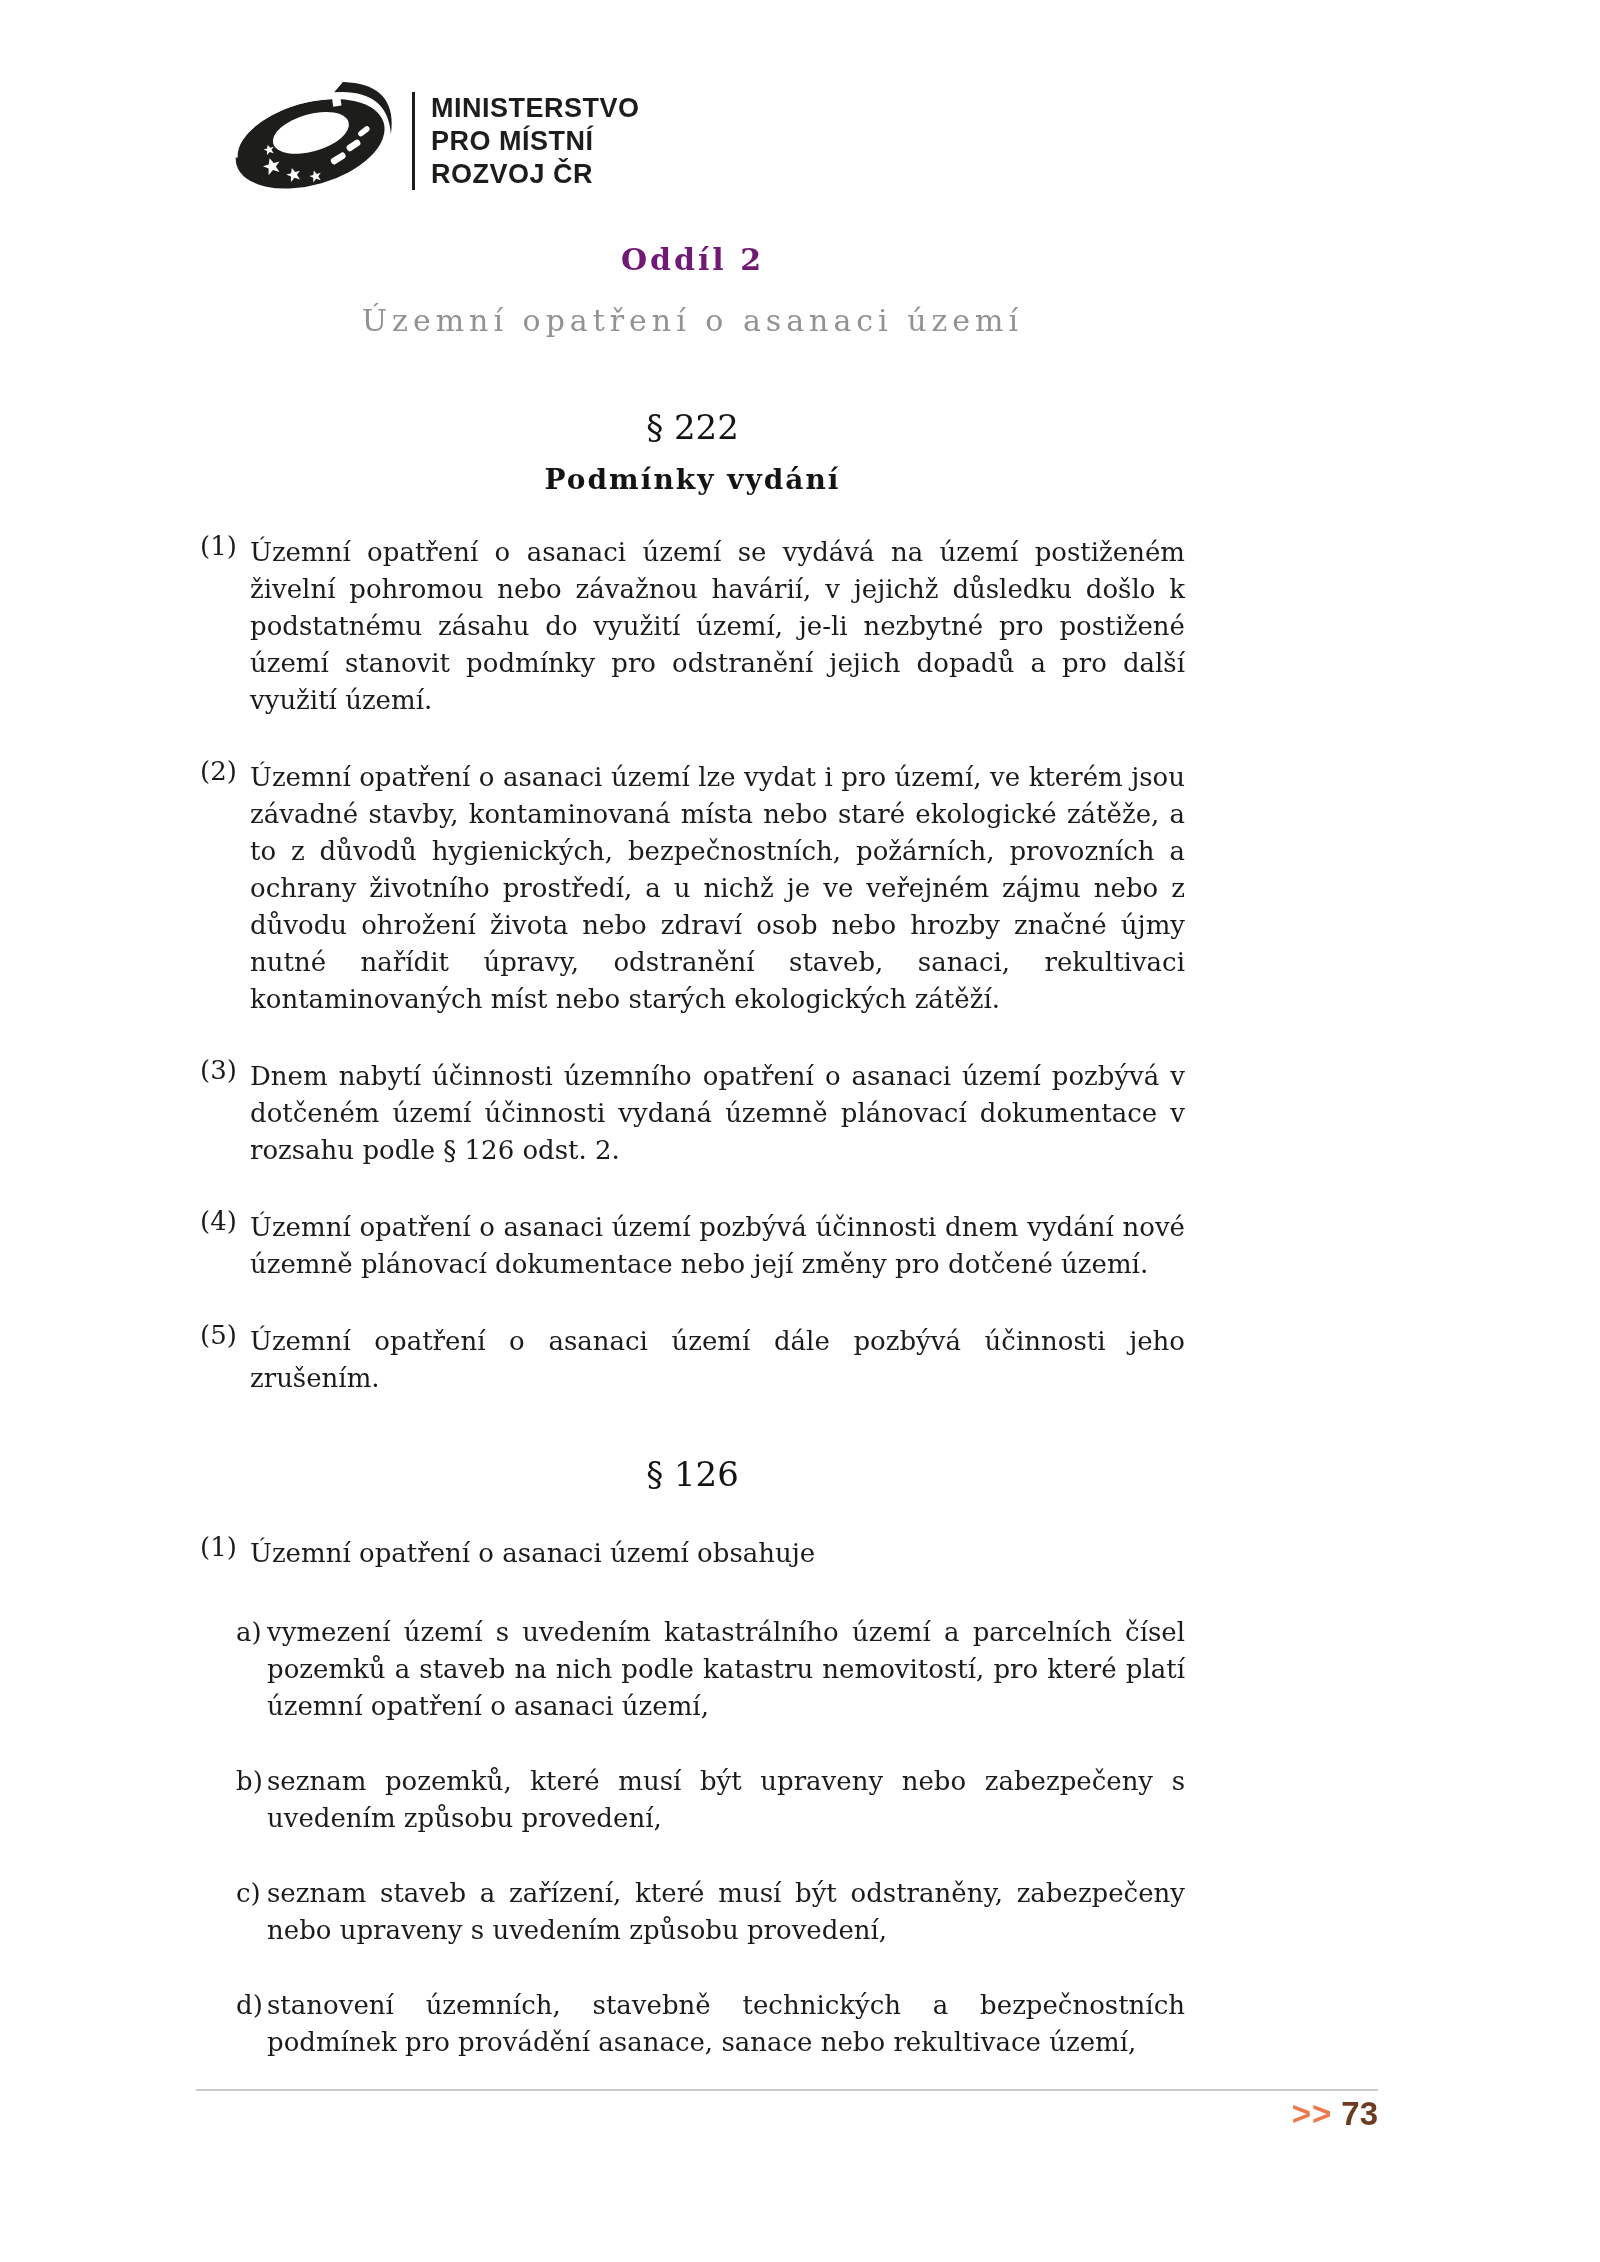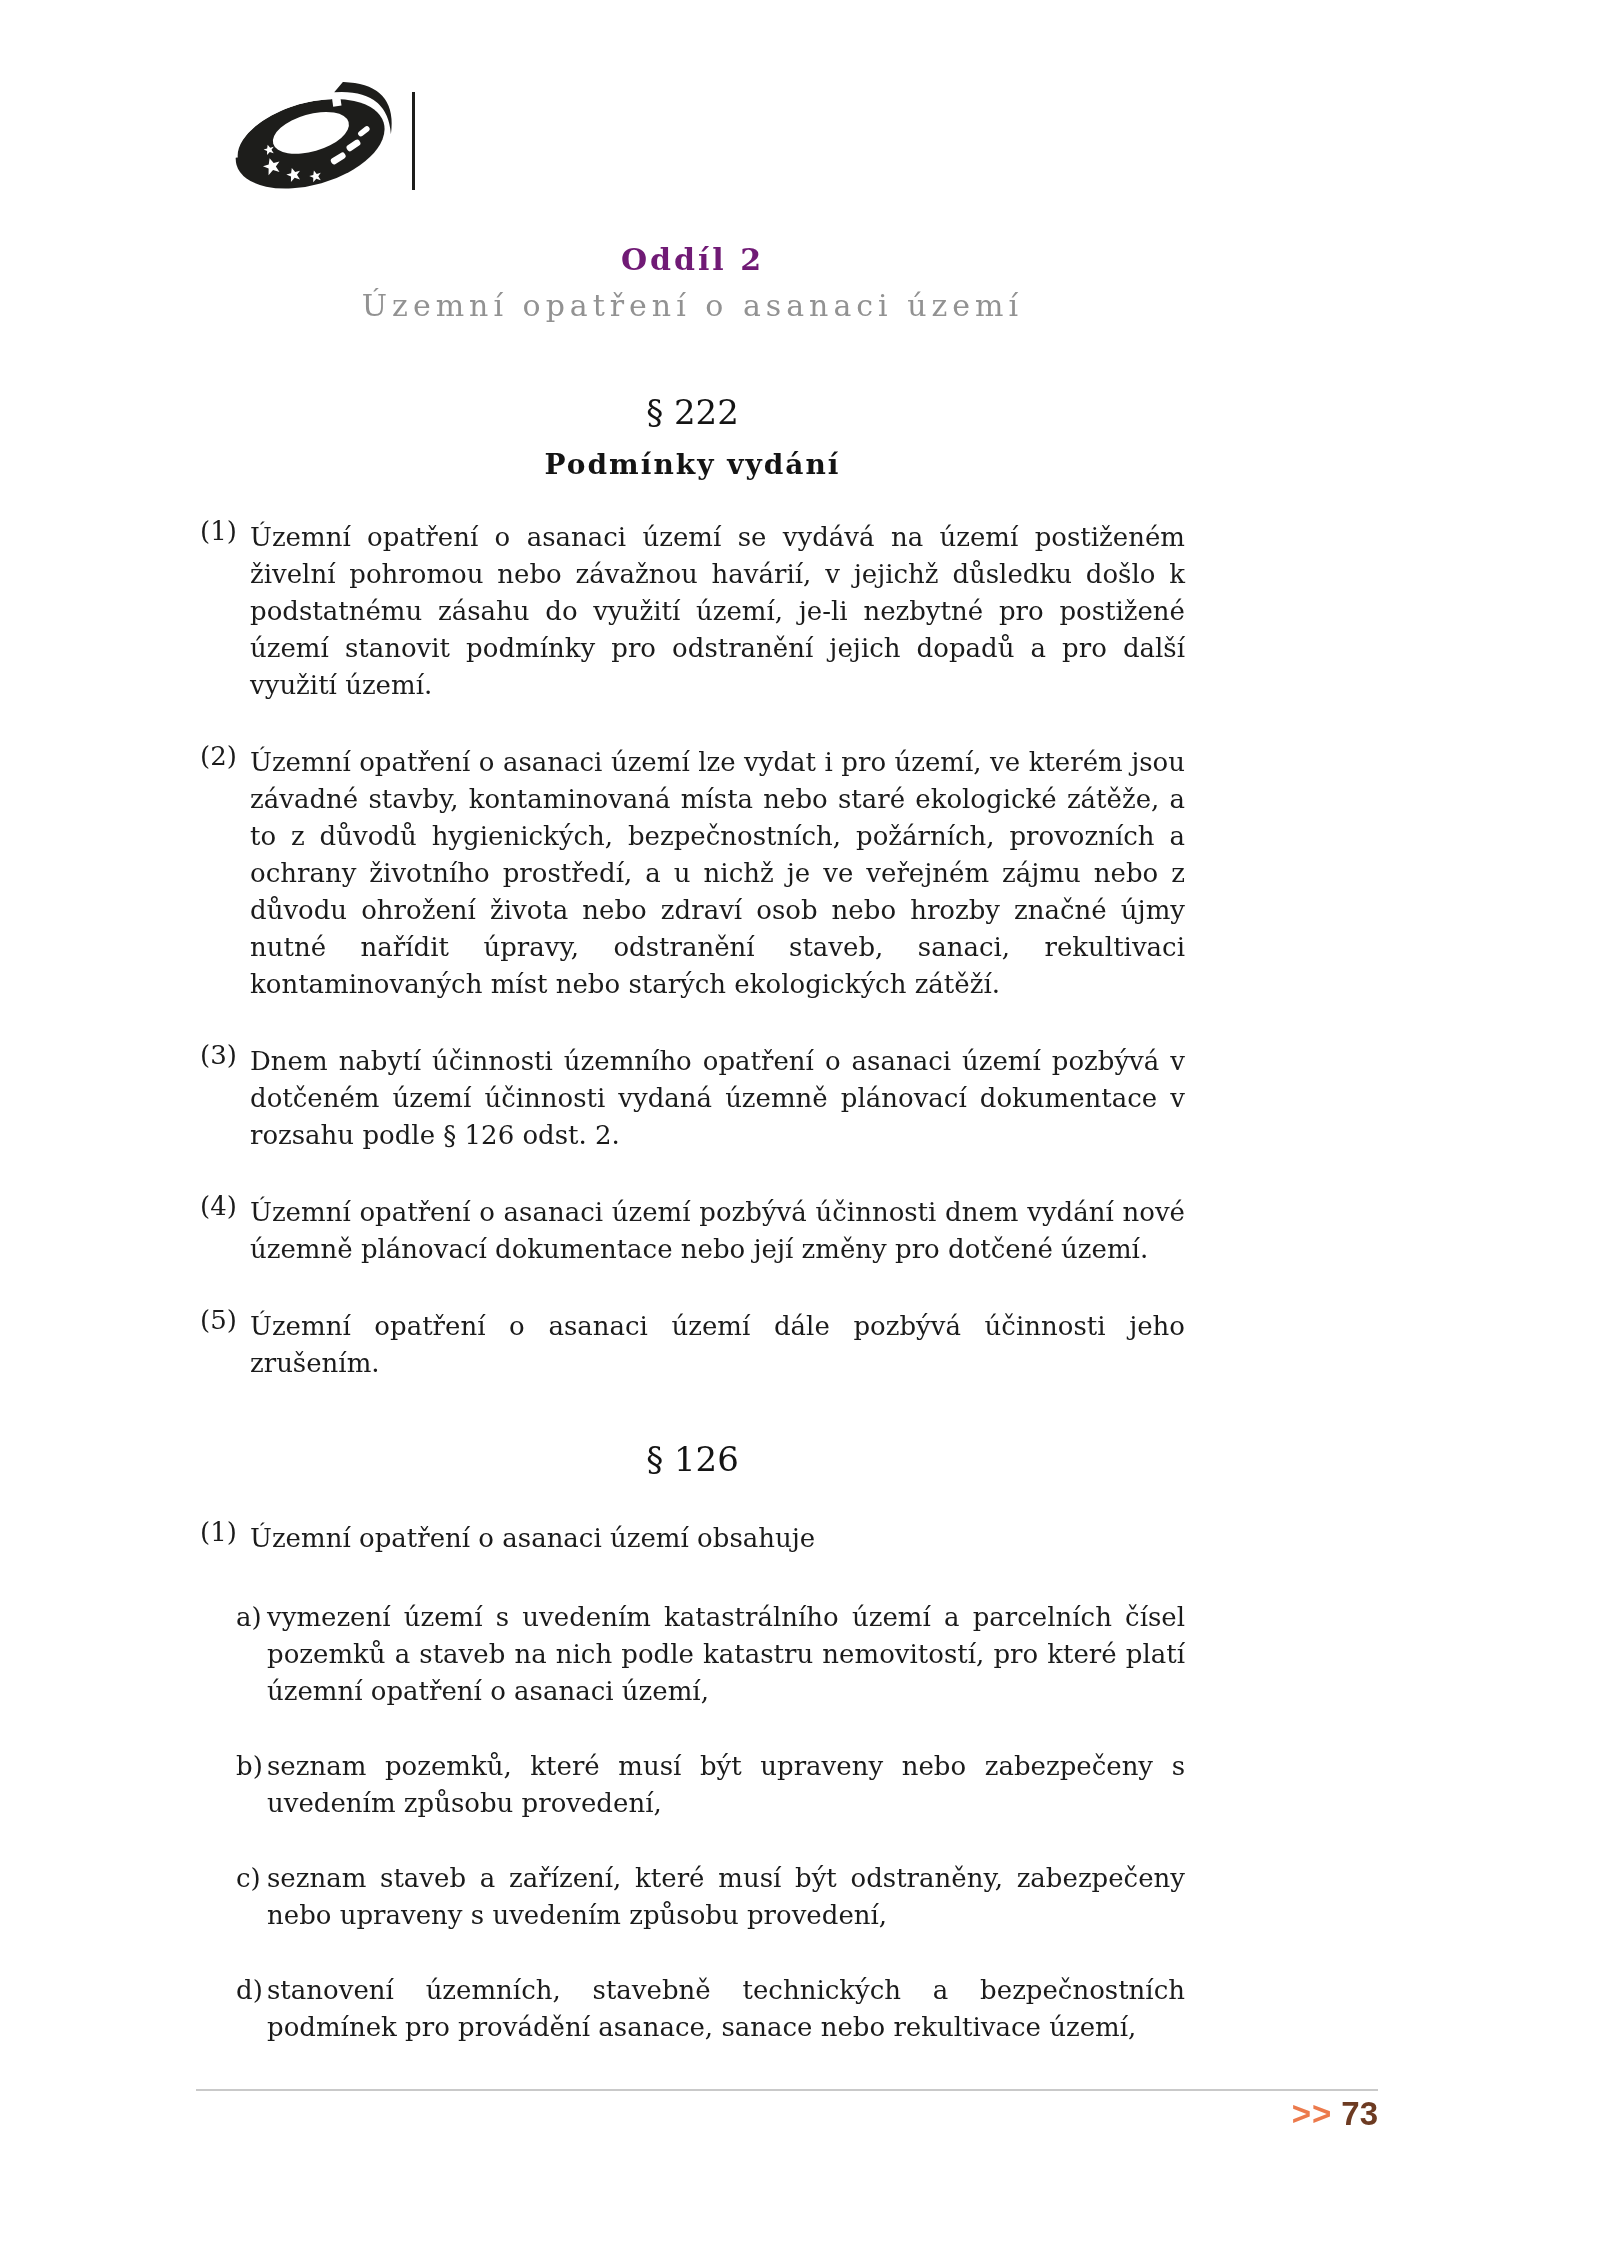--- a/index.html
+++ b/index.html
@@ -50,21 +50,21 @@
     line-height:44px;
     letter-spacing:3px;
     color:#701a75;
   }
   .h-sub {
     text-align:center;
     font-size:30px;
     line-height:46px;
     letter-spacing:5px;
     color:#929292;
-    margin-top:1px;
+    margin-top:16px;
   }
   .h-para {
     text-align:center;
     font-size:34px;
     line-height:50px;
     font-weight:400;
     color:#141414;
   }
   .h-para.s125 { margin-top:58px; }
   .h-para.s126 { margin-top:52px; }
@@ -165,20 +165,25 @@
         </g>
 
         <g fill="#ffffff">
           <rect x="16" y="20" width="17" height="7" rx="3" transform="rotate(-16 24 23)"></rect>
           <rect x="36" y="11" width="16" height="7" rx="3" transform="rotate(-18 44 14)"></rect>
           <rect x="52" y="0" width="14" height="6" rx="3" transform="rotate(-22 59 3)"></rect>
         </g>
       </g>
     </svg>
     <div class="logo-divider"></div>
+    <div class="logo-text">
+      <div>MINISTERSTVO</div>
+      <div>PRO MÍSTNÍ</div>
+      <div>ROZVOJ ČR</div>
+    </div>
   </div>
 
   <div class="content">
 
     <div class="h-section">Oddíl 2</div>
     <div class="h-sub">Územní opatření o asanaci území</div>
 
     <div class="h-para s125">§ 222</div>
     <div class="h-para-title">Podmínky vydání</div>
 

